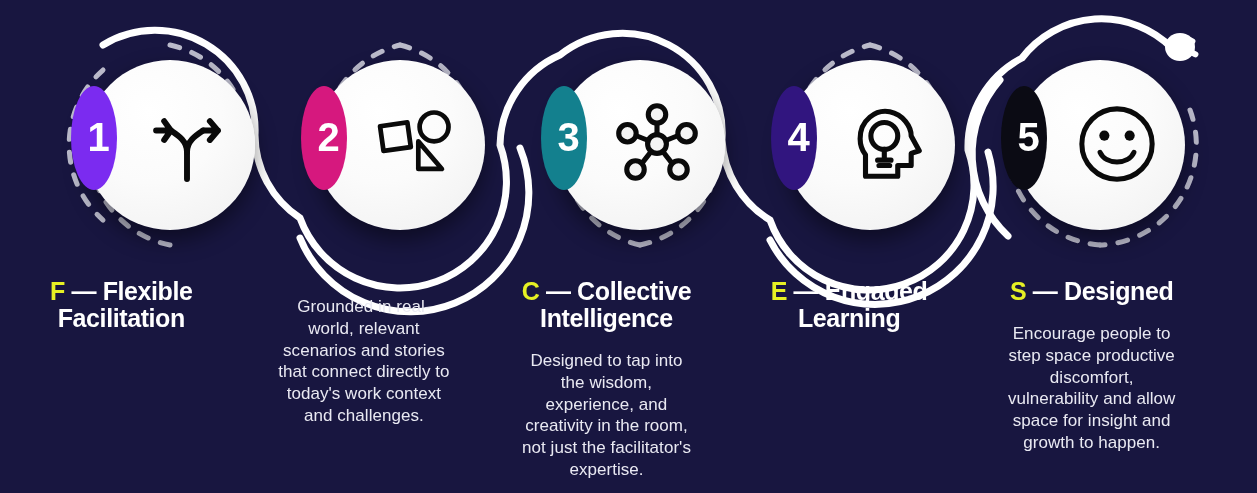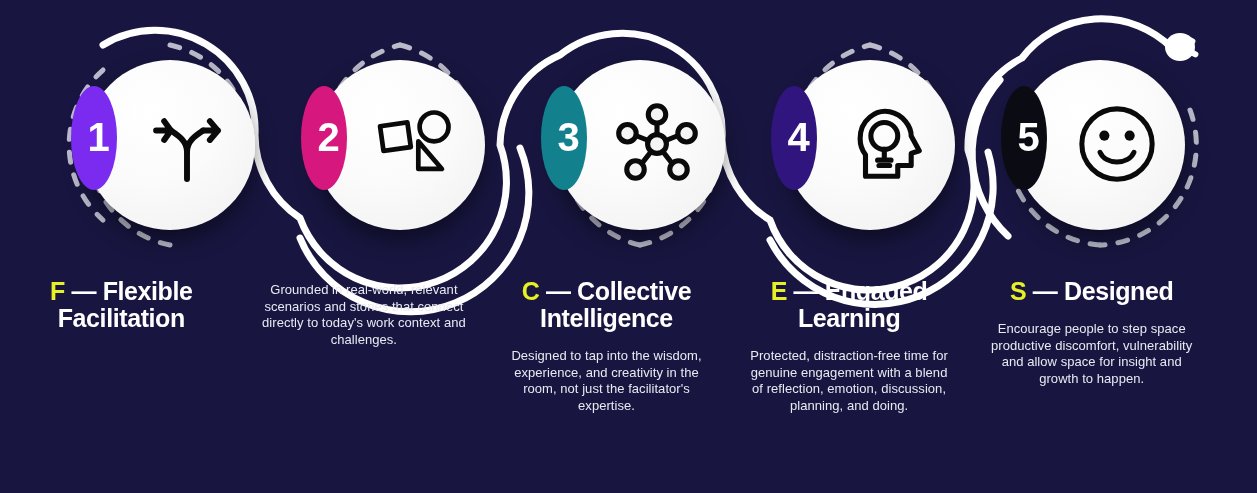--- a/index.html
+++ b/index.html
@@ -43,21 +43,21 @@
   
   .cols{position:absolute;left:0;top:278px;width:1213px;display:flex;}
   .col{width:251.4px;box-sizing:border-box;padding:0 14px;text-align:center;}
   .title{
     color:#ffffff;font-size:25px;font-weight:700;line-height:1.08;
     letter-spacing:-0.4px;margin:0 0 16px 0;
   }
   .title .ltr{color:#E6F024;}
   .title .dash{color:#ffffff;}
   .body{
-    color:#e9e9f2;font-size:13px;line-height:1.28;margin:4px;
+    color:#e9e9f2;font-size:17px;line-height:1.28;margin:18px;
     letter-spacing:.05px;
   }
 </style>
 </head>
 <body>
 
 <div id="stage">
 
   <svg id="ribbon" viewBox="0 0 1257 493" xmlns="http://www.w3.org/2000/svg">
     <g fill="none" stroke="#FFFFFF" stroke-linecap="round">
@@ -204,21 +204,20 @@
       </div>
       <p class="body">Designed to tap into the wisdom, experience, and creativity in the room, not just the facilitator's expertise.</p>
     </div>
 
     <div class="col">
       <div class="title">
         <span class="ltr">E</span>
         <span class="dash">—</span>
         <span>Engaged Learning</span>
       </div>
-      <p class="body">Protected, distraction-free time for genuine engagement with a blend of reflection, emotion, discussion, planning, and doing.</p>
     </div>
 
     <div class="col">
       <div class="title">
         <span class="ltr">S</span>
         <span class="dash">—</span>
         <span>Designed</span>
       </div>
       <p class="body">Encourage people to step space productive discomfort, vulnerability and allow space for insight and growth to happen.</p>
     </div>

